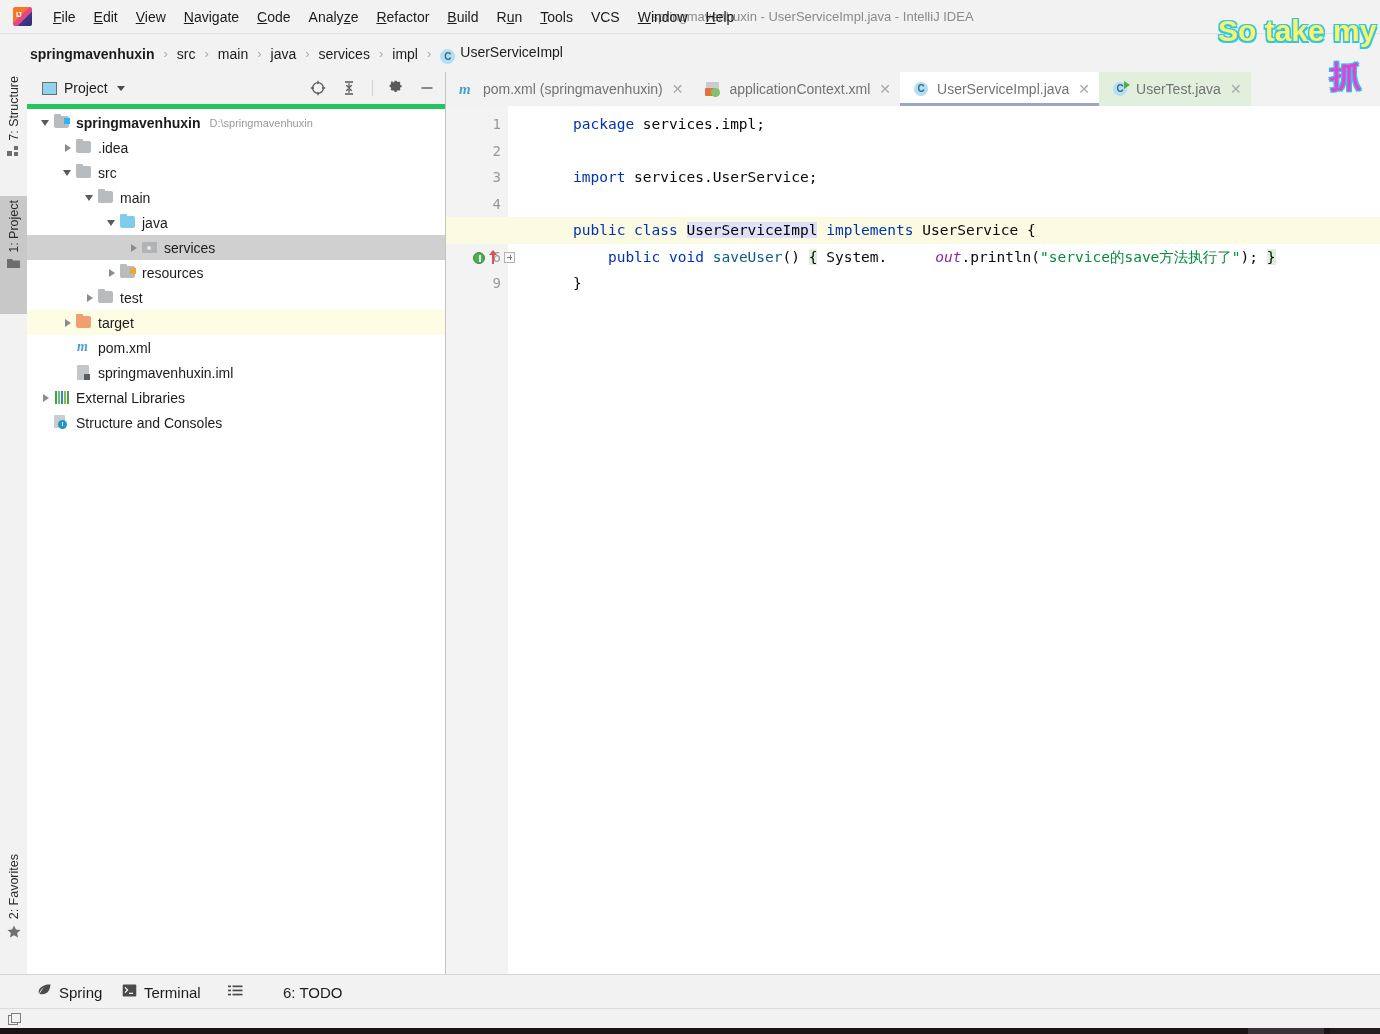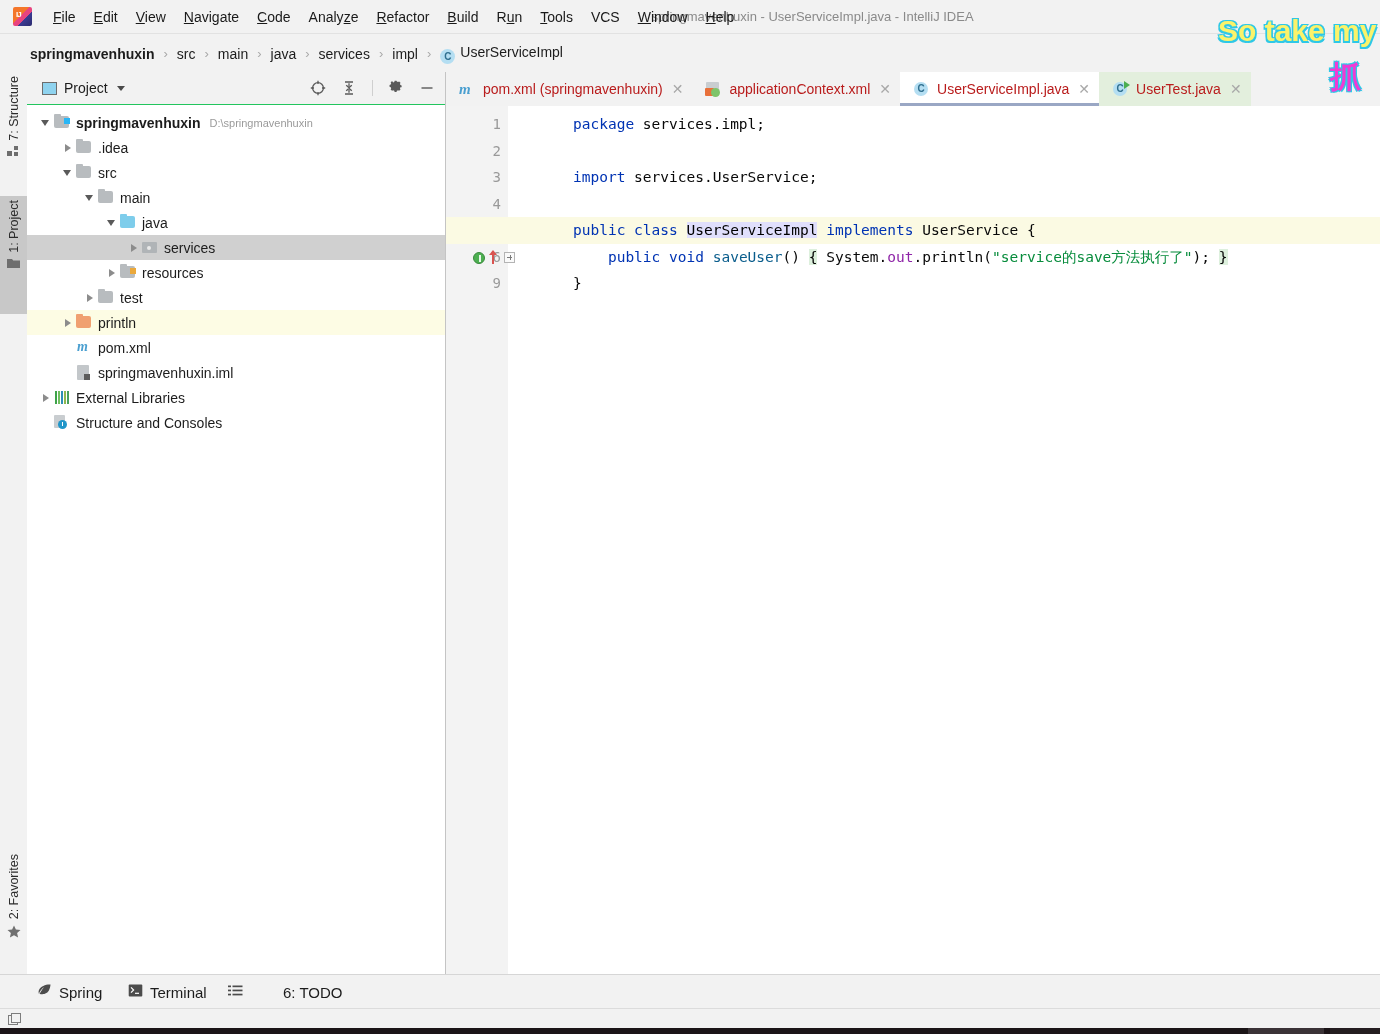--- a/index.html
+++ b/index.html
@@ -41,21 +41,21 @@
   .stripe-btn{position:absolute;left:0;width:27px;cursor:default;}
   .stripe-btn .vtxt{writing-mode:vertical-rl;transform:rotate(180deg);
     font-size:12.5px;color:#2b2b2b;white-space:nowrap;display:block;margin:4px auto 0;}
   .stripe-btn.active{background:#c8c8c8;}
   .stripe-ic{width:13px;height:13px;margin:4px auto 3px;display:block;}
 
   
   .proj{position:absolute;left:27px;top:72px;width:418px;height:902px;background:#fff;
     border-right:1px solid #c4c4c4;}
   .proj-head{position:absolute;left:0;top:0;width:418px;height:32px;background:#f2f2f2;
-    border-bottom:1px solid #22c55e;}
+    border-bottom:5px solid #22c55e;}
   .proj-title{position:absolute;left:15px;top:0;height:32px;display:flex;align-items:center;gap:7px;}
   .proj-ico{width:15px;height:13px;background:#8fd3ef;border:1.5px solid #6d6d6d;box-sizing:border-box;}
   .proj-label{font-size:14px;color:#1c1c1c;}
   .caret-dn{width:0;height:0;border-left:4.5px solid transparent;border-right:4.5px solid transparent;
     border-top:5px solid #4a4a4a;margin-left:2px;}
   .proj-tools{position:absolute;right:10px;top:0;height:32px;display:flex;align-items:center;gap:15px;}
   .tool{width:16px;height:16px;position:relative;cursor:pointer;}
   .tdiv{width:1px;height:16px;background:#cfcfcf;}
 
   .tree{position:absolute;left:0;top:32px;width:418px;height:870px;overflow:hidden;padding-top:6px;
@@ -95,21 +95,21 @@
 
   
   .editor{position:absolute;left:446px;top:72px;width:934px;height:902px;background:#fff;}
   .tabs{position:absolute;left:0;top:0;width:934px;height:34px;background:#f2f2f2;display:flex;
     align-items:stretch;overflow:hidden;}
   .tab{display:flex;align-items:center;gap:7px;padding:0 9px 0 13px;position:relative;cursor:default;
     background:#f2f2f2;}
   .tab.active{background:#fff;}
   .tab.green{background:#e3efdd;}
   .tab.active:after{content:"";position:absolute;left:0;right:0;bottom:0;height:3px;background:#9aa7c4;}
-  .tab-txt{font-size:14px;color:#b91c1c;white-space:nowrap;}
+  .tab-txt{font-size:14px;color:#737373;white-space:nowrap;}
   .tab-x{font-size:14px;color:#a8a8a8;margin-left:2px;}
   .ti{width:17px;height:16px;position:relative;flex:0 0 17px;}
   .ti .m{position:absolute;left:0;top:0;font-size:15px;font-style:italic;font-weight:bold;color:#4a9fd0;font-family:"Liberation Serif",serif;}
   .ti .xml{position:absolute;left:1px;top:1px;width:13px;height:14px;background:#c9cdd0;border-radius:1px;}
   .ti .xml:before{content:"";position:absolute;left:-1px;bottom:0;width:9px;height:8px;background:#e8703a;border-radius:1px;}
   .ti .xml:after{content:"";position:absolute;left:5px;bottom:-1px;width:9px;height:9px;border-radius:50%;background:#7ec46a;}
   .ti .cj{position:absolute;left:1px;top:1px;width:14px;height:14px;border-radius:50%;background:#b4def2;
     color:#2f6f8f;font-size:10px;font-weight:bold;text-align:center;line-height:14px;}
   .ti .run{position:absolute;right:-1px;top:0px;width:0;height:0;border-top:4px solid transparent;
     border-bottom:4px solid transparent;border-left:6px solid #4caf50;}
@@ -118,21 +118,21 @@
     border-right:1px solid #e0e0e0;}
   .code{position:absolute;left:62px;top:34px;width:872px;height:868px;background:#fff;
     font-family:"DejaVu Sans Mono",monospace;font-size:14.5px;}
   .ln{position:absolute;right:0;width:62px;text-align:right;padding-right:7px;box-sizing:border-box;
     font-family:"DejaVu Sans Mono",monospace;font-size:14px;color:#999;height:26.5px;line-height:26.5px;}
   .cline{position:absolute;left:0;height:26.5px;line-height:26.5px;white-space:pre;padding-left:7px;}
   .hlrow{position:absolute;left:0;width:1380px;height:26.5px;background:#fbfae3;}
   .kw{color:#0033b3;}
   .pl{color:#080808;}
   .str{color:#078c3c;}
-  .fld{color:#1a1a1a;color:#8f25a8;}
+  .fld{color:#1a1a1a;font-style:italic;color:#8f25a8;margin-left:48px;}
   .mth{color:#0a5d8c;}
   .cls-box{background:#e0dffc;}
   .brace-box{background:#ddf0dd;}
   .gm-a{position:absolute;left:26px;width:15px;height:15px;border-radius:50%;background:#82c783;
     border:1px solid #5aa35c;box-sizing:border-box;}
   .gm-a:after{content:"";position:absolute;left:1px;top:6px;width:11px;height:2px;background:#4b8f4d;
     transform:rotate(-45deg);}
   .gm-b{position:absolute;left:27px;width:12px;height:12px;border-radius:50%;background:#4caf50;
     border:1px solid #3b8a3e;box-sizing:border-box;}
   .gm-b:after{content:"";position:absolute;left:4.5px;top:2px;width:2px;height:7px;background:#e8f5e9;}
@@ -339,21 +339,21 @@
             <span class="fold"></span>
           </span>
           <span class="lbl">test</span>
         </div>
         <div class="row hl">
           <span style="width: 33px; flex: 0 0 33px;"></span>
           <span class="arr r"></span>
           <span class="ic">
             <span class="fold orange"></span>
           </span>
-          <span class="lbl">println</span>
+          <span class="lbl">target</span>
         </div>
         <div class="row">
           <span style="width: 33px; flex: 0 0 33px;"></span>
           <span class="arr"></span>
           <span class="ic">
             <span class="mico">m</span>
           </span>
           <span class="lbl">pom.xml</span>
         </div>
         <div class="row">
@@ -446,21 +446,21 @@
 
   <div class="botstripe">
     <div class="bb" style="left:37px;">
       <span>
         <svg width="15" height="15" viewBox="0 0 15 15">
             <path d="M13.5 1.5C10 1 3.5 2.8 1.8 7.5c-.6 1.7.2 3.4.2 3.4S3.5 6.3 7 4.3C4.8 6.6 2.6 11 2.6 11s6.6 1.3 9.3-3.6c1.6-2.9 1.6-5.9 1.6-5.9z" fill="#4c4c4c"></path>
           </svg>
       </span>
       <span class="bb-txt">Spring</span>
     </div>
-    <div class="bb" style="left:128px;align-items:center;">
+    <div class="bb" style="left:122px;align-items:center;">
       <span>
         <svg width="15" height="15" viewBox="0 0 15 15">
             <rect x="0.7" y="1.5" width="13.6" height="12" rx="1" fill="#4c4c4c"></rect>
             <path d="M3 4.4l2.6 2.6L3 9.6" fill="none" stroke="#fff" stroke-width="1.2"></path>
             <path d="M7 10.3h4" stroke="#fff" stroke-width="1.2"></path>
           </svg>
       </span>
       <span class="bb-txt">Terminal</span>
     </div>
     <div class="bb" style="left:228px;gap:40px;">

